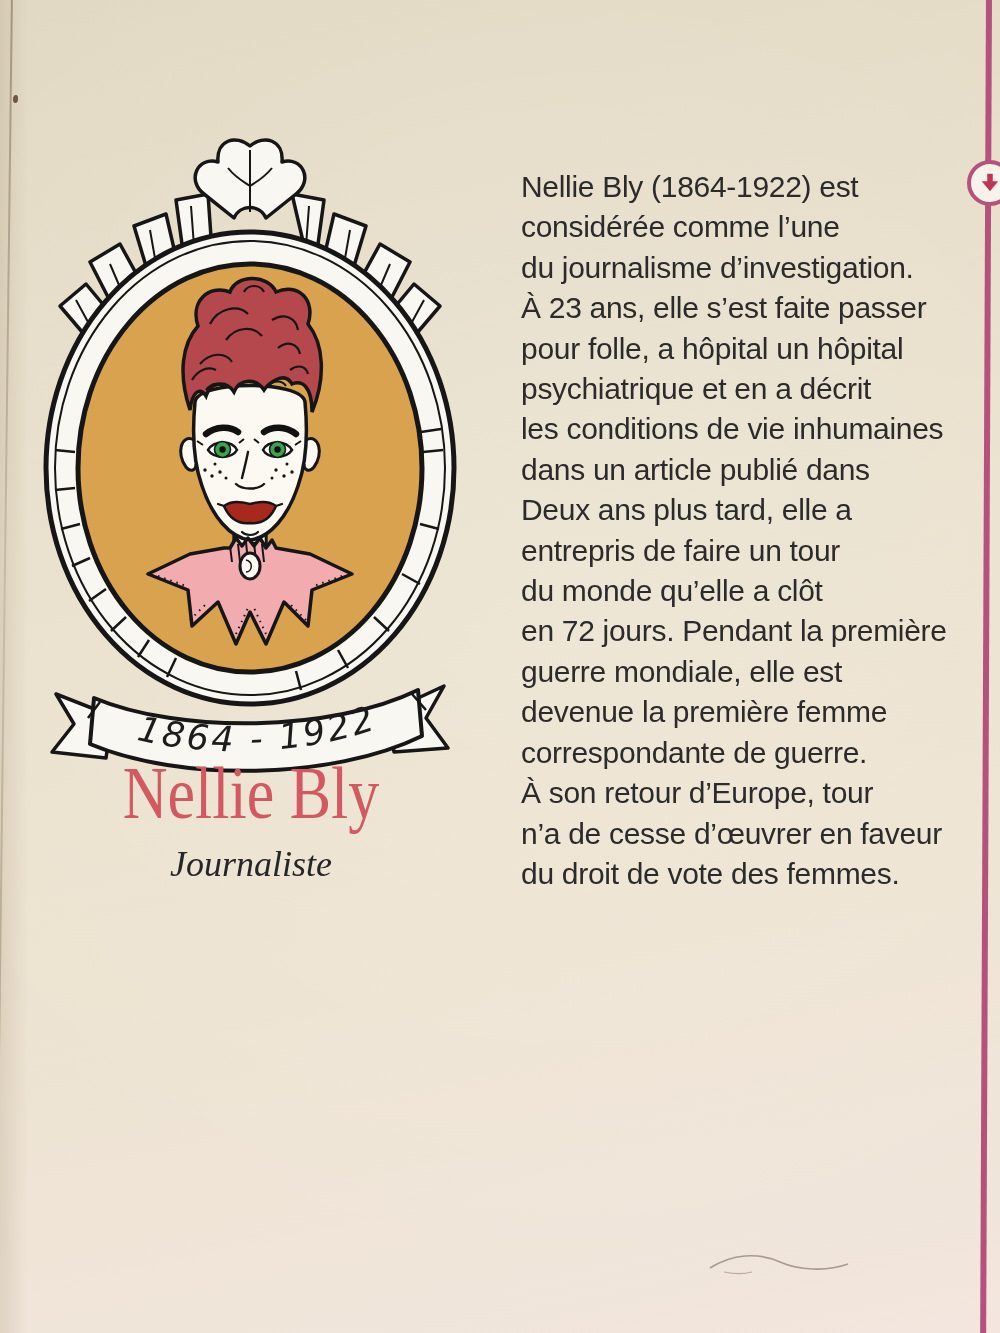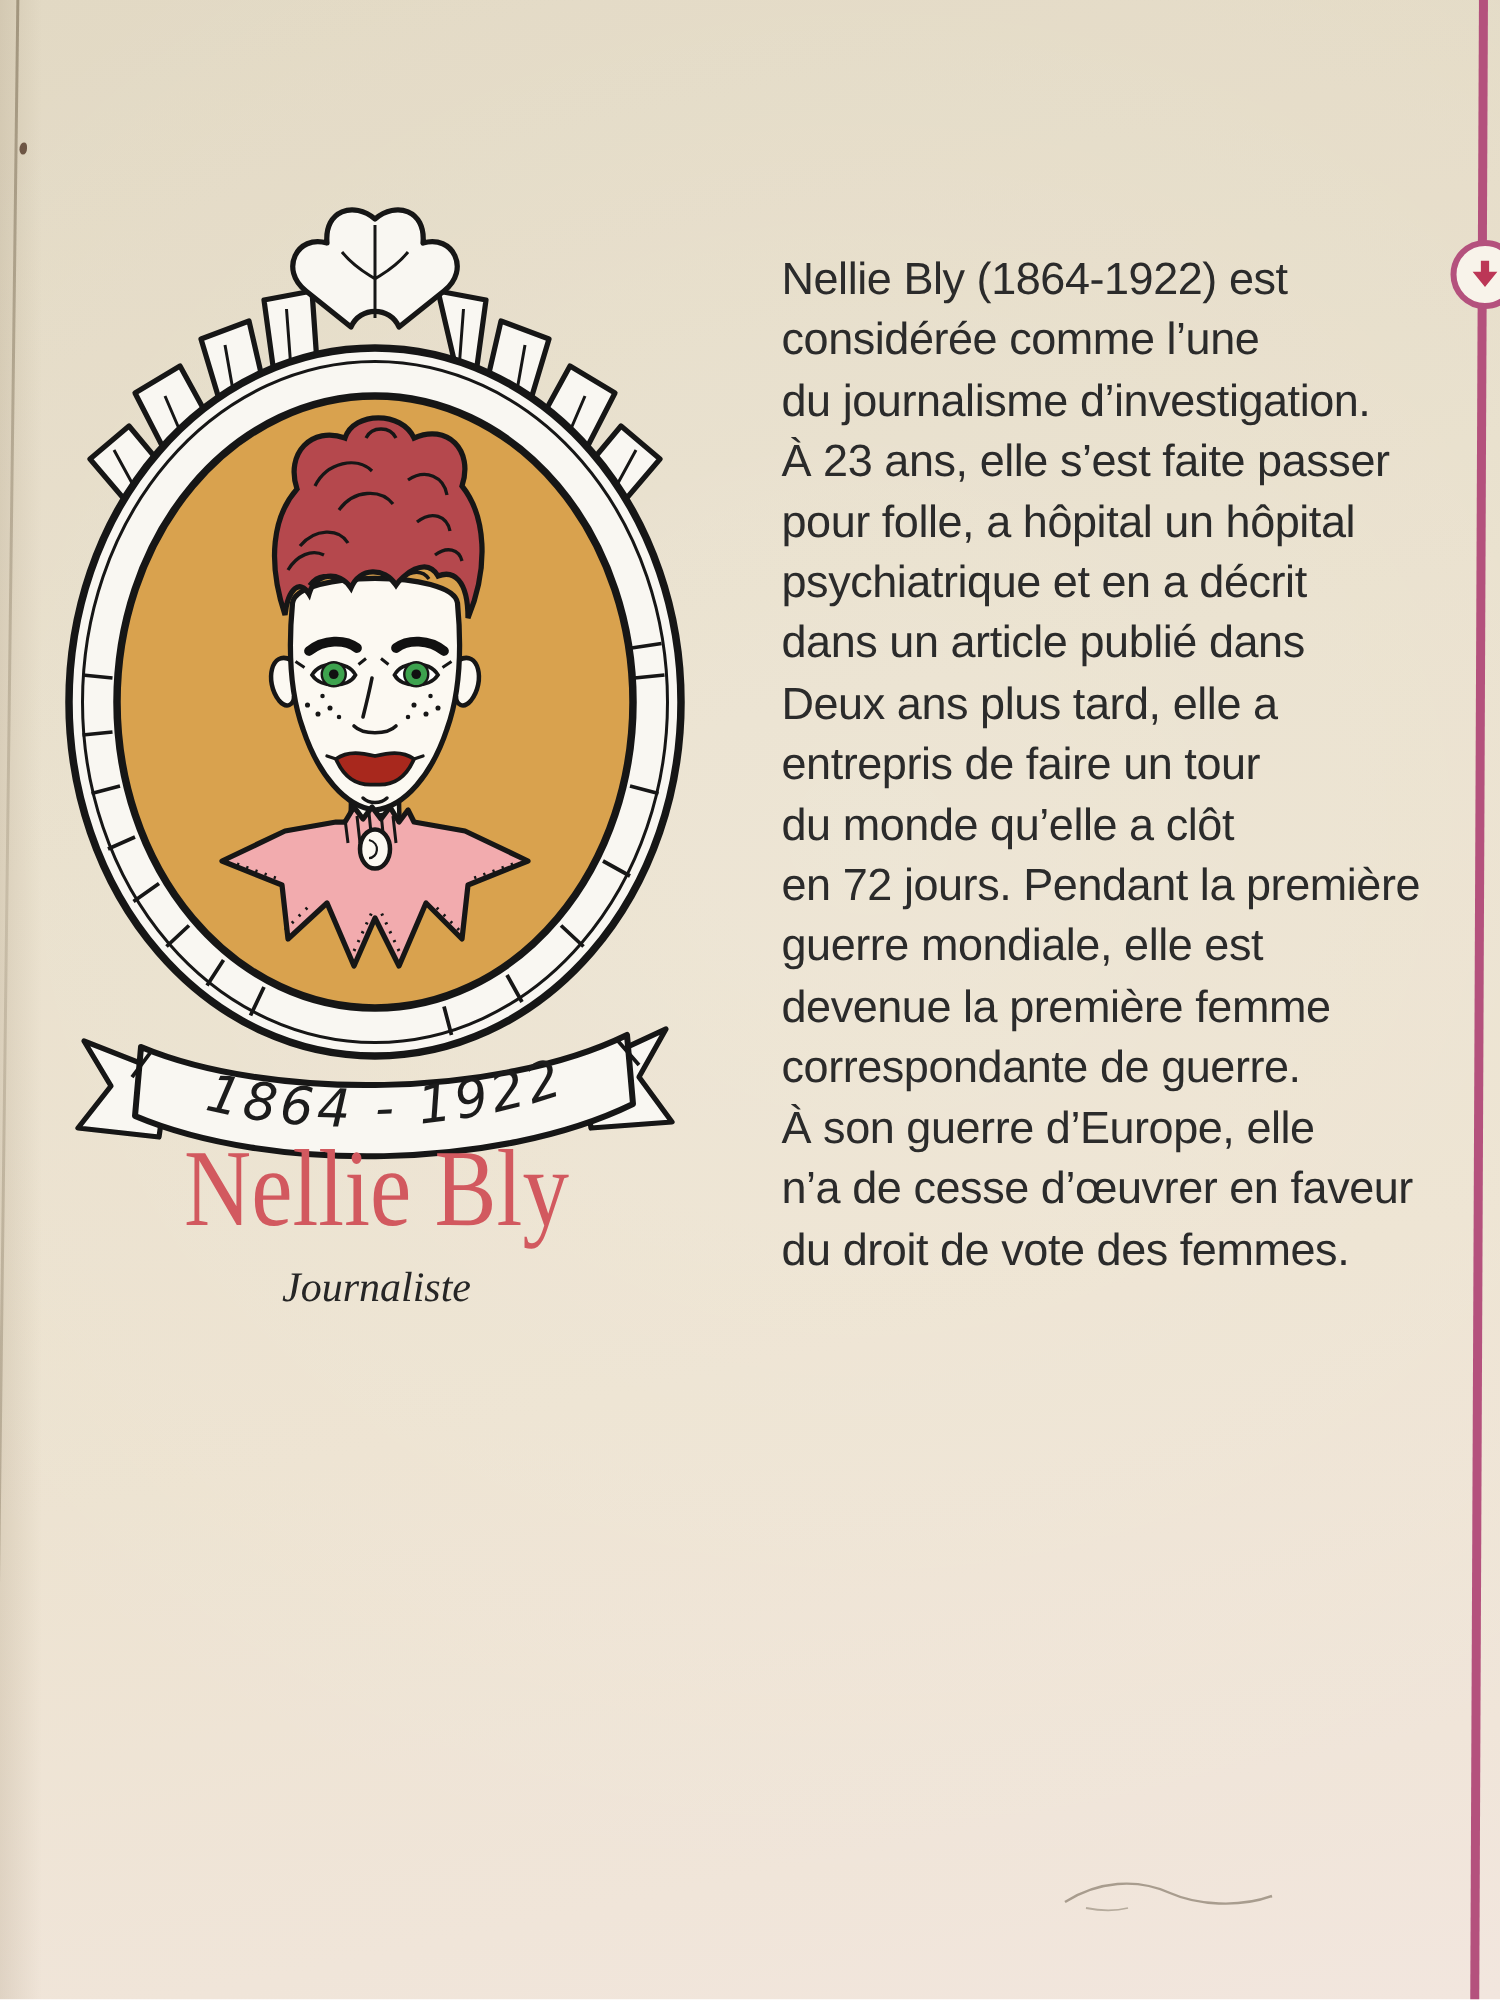--- a/index.html
+++ b/index.html
@@ -27,21 +27,21 @@
     display:flex;align-items:center;justify-content:center;}
   .scroll-badge svg{width:22px;height:22px;display:block;}
 
   .portrait-art{position:absolute;left:40px;top:134px;width:420px;height:655px;}
   .portrait-art svg{width:100%;height:100%;display:block;}
 
   .name{position:absolute;left:0;top:752px;width:502px;text-align:center;
     font-family:"Liberation Serif", serif;font-size:62px;font-weight:normal;
     color:#d2595f;transform:scaleY(1.18);transform-origin:top center;letter-spacing:0;}
   .role{position:absolute;left:0;top:843px;width:502px;text-align:center;
-    font-family:"Liberation Serif", serif;font-style:italic;font-size:28px;color:#262626;}
+    font-family:"Liberation Serif", serif;font-style:italic;font-size:36px;color:#262626;}
 
   .bio{position:absolute;left:500px;top:167px;width:470px;
     font-size:30px;line-height:40.4px;letter-spacing:-.3px;color:#2b2b2b;margin-left:21px;}
   .bio div{white-space:nowrap;}
 
   .scratch{position:absolute;left:680px;top:1246px;width:180px;height:34px;}
 </style>
 </head>
 <body>
 
@@ -164,29 +164,30 @@
   <div class="name">Nellie Bly</div>
   <div class="role">Journaliste</div>
 
   <div class="bio">
     <div>Nellie Bly (1864-1922) est</div>
     <div>considérée comme l’une</div>
     <div>du journalisme d’investigation.</div>
     <div>À 23 ans, elle s’est faite passer</div>
     <div>pour folle, a hôpital un hôpital</div>
     <div>psychiatrique et en a décrit</div>
+    <div>les conditions de vie inhumaines</div>
     <div>dans un article publié dans</div>
     <div>Deux ans plus tard, elle a</div>
     <div>entrepris de faire un tour</div>
     <div>du monde qu’elle a clôt</div>
     <div>en 72 jours. Pendant la première</div>
     <div>guerre mondiale, elle est</div>
     <div>devenue la première femme</div>
     <div>correspondante de guerre.</div>
-    <div>À son guerre d’Europe, elle</div>
+    <div>À son retour d’Europe, tour</div>
     <div>n’a de cesse d’œuvrer en faveur</div>
     <div>du droit de vote des femmes.</div>
   </div>
 
   <div class="accent-line"></div>
   <div class="scroll-badge">
     <svg viewBox="0 0 24 24">
       <path d="M9 2 H15 V10 H21 L12 21 L3 10 H9 Z" fill="#bc3656"></path>
     </svg>
   </div>

